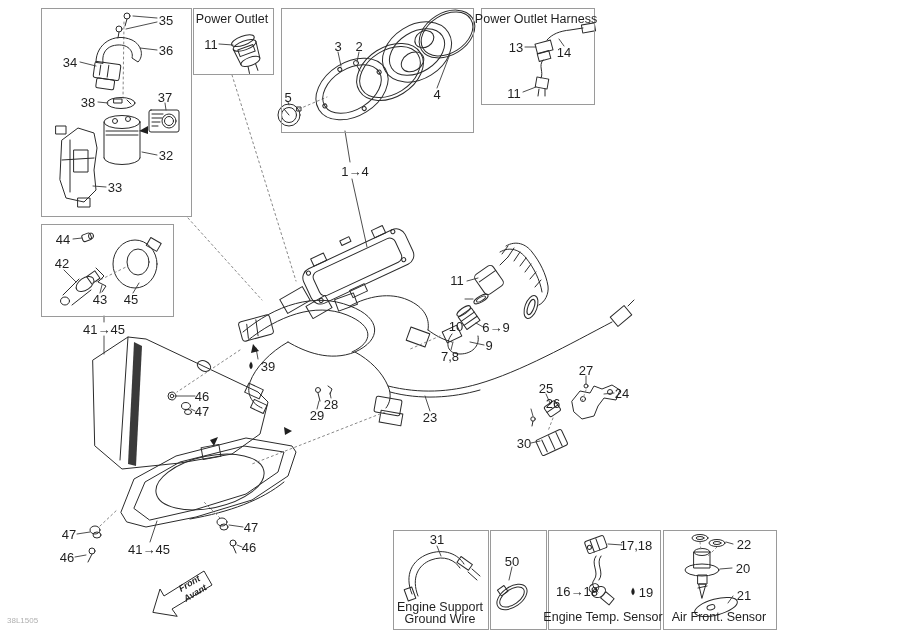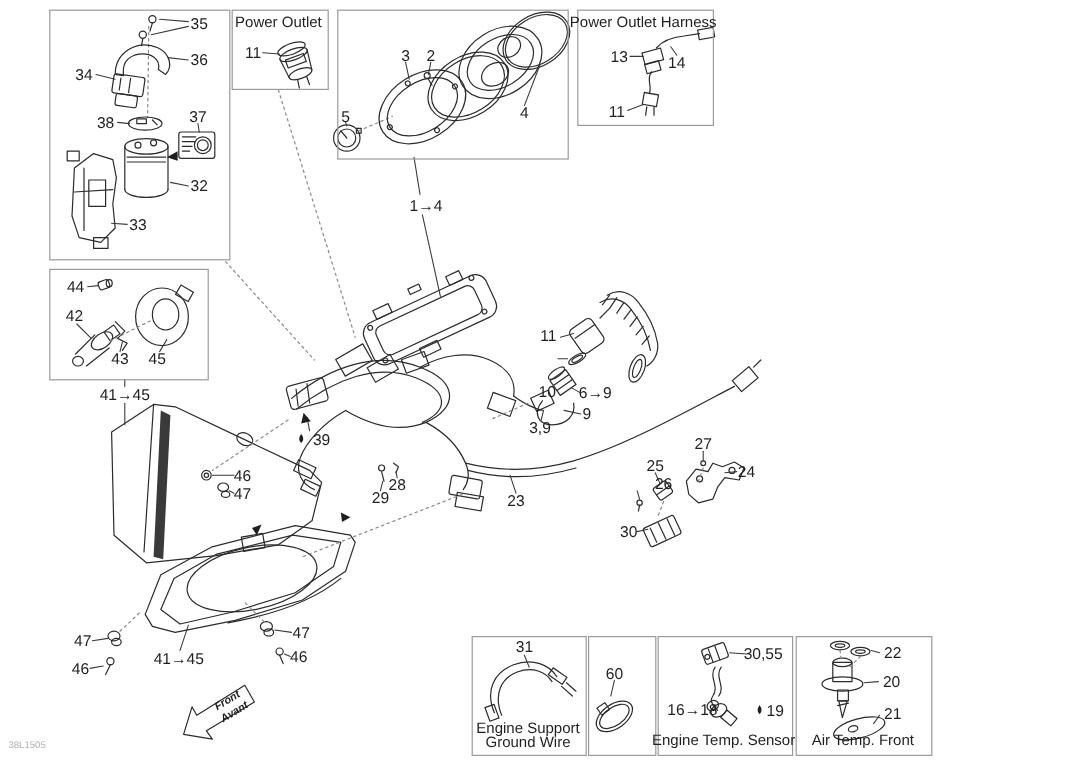--- a/index.html
+++ b/index.html
@@ -412,21 +412,21 @@
   <div class="pbox" style="left:393px;top:530px;width:94px;height:98px;"></div>
   <div class="pbox" style="left:490px;top:530px;width:55px;height:98px;"></div>
   <div class="pbox" style="left:548px;top:530px;width:111px;height:98px;"></div>
   <div class="pbox" style="left:663px;top:530px;width:112px;height:98px;"></div>
 
   <div class="boxtitle" style="left:232px;top:19px;">Power Outlet</div>
   <div class="boxtitle" style="left:536px;top:19px;">Power Outlet Harness</div>
   <div class="boxtitle" style="left:440px;top:607px;">Engine Support</div>
   <div class="boxtitle" style="left:440px;top:619px;">Ground Wire</div>
   <div class="boxtitle" style="left:603px;top:617px;">Engine Temp. Sensor</div>
-  <div class="boxtitle" style="left:719px;top:617px;">Air Temp. Front</div>
+  <div class="boxtitle" style="left:719px;top:617px;">Air Front. Sensor</div>
 
   <span class="callout" style="left:166px;top:20px;">35</span>
   <span class="callout" style="left:166px;top:50px;">36</span>
   <span class="callout" style="left:70px;top:62px;">34</span>
   <span class="callout" style="left:88px;top:102px;">38</span>
   <span class="callout" style="left:165px;top:97px;">37</span>
   <span class="callout" style="left:166px;top:155px;">32</span>
   <span class="callout" style="left:115px;top:187px;">33</span>
   <span class="callout" style="left:63px;top:239px;">44</span>
   <span class="callout" style="left:62px;top:263px;">42</span>
@@ -438,41 +438,41 @@
   <span class="callout" style="left:288px;top:97px;">5</span>
   <span class="callout" style="left:437px;top:94px;">4</span>
   <span class="callout" style="left:516px;top:47px;">13</span>
   <span class="callout" style="left:564px;top:52px;">14</span>
   <span class="callout" style="left:514px;top:93px;">11</span>
   <span class="callout" style="left:355px;top:171px;">1→4</span>
   <span class="callout" style="left:457px;top:280px;">11</span>
   <span class="callout" style="left:456px;top:298px;margin-top:28px;">10</span>
   <span class="callout" style="left:496px;top:327px;">6→9</span>
   <span class="callout" style="left:489px;top:345px;">9</span>
-  <span class="callout" style="left:450px;top:356px;">3,9</span>
+  <span class="callout" style="left:450px;top:356px;">7,8</span>
   <span class="callout" style="left:268px;top:366px;">39</span>
   <span class="callout" style="left:317px;top:415px;">29</span>
   <span class="callout" style="left:331px;top:404px;">28</span>
   <span class="callout" style="left:430px;top:417px;">23</span>
   <span class="callout" style="left:586px;top:370px;">27</span>
   <span class="callout" style="left:546px;top:388px;">25</span>
   <span class="callout" style="left:531px;top:403px;margin-left:22px;">26</span>
   <span class="callout" style="left:622px;top:393px;">24</span>
   <span class="callout" style="left:524px;top:443px;">30</span>
   <span class="callout" style="left:104px;top:329px;">41→45</span>
   <span class="callout" style="left:202px;top:396px;">46</span>
   <span class="callout" style="left:202px;top:411px;">47</span>
   <span class="callout" style="left:69px;top:534px;">47</span>
   <span class="callout" style="left:67px;top:557px;">46</span>
   <span class="callout" style="left:251px;top:527px;">47</span>
   <span class="callout" style="left:249px;top:547px;">46</span>
   <span class="callout" style="left:149px;top:549px;">41→45</span>
   <span class="callout" style="left:437px;top:539px;">31</span>
-  <span class="callout" style="left:512px;top:561px;">60</span>
-  <span class="callout" style="left:636px;top:545px;">30,55</span>
+  <span class="callout" style="left:512px;top:561px;">50</span>
+  <span class="callout" style="left:636px;top:545px;">17,18</span>
   <span class="callout" style="left:577px;top:591px;">16→18</span>
   <span class="callout" style="left:646px;top:592px;">19</span>
   <span class="callout" style="left:744px;top:544px;text-align:center;">22</span>
   <span class="callout" style="left:743px;top:568px;">20</span>
   <span class="callout" style="left:744px;top:595px;">21</span>
 
   <span class="sheetcode">38L1505</span>
 </div>
 
 </body></html>

